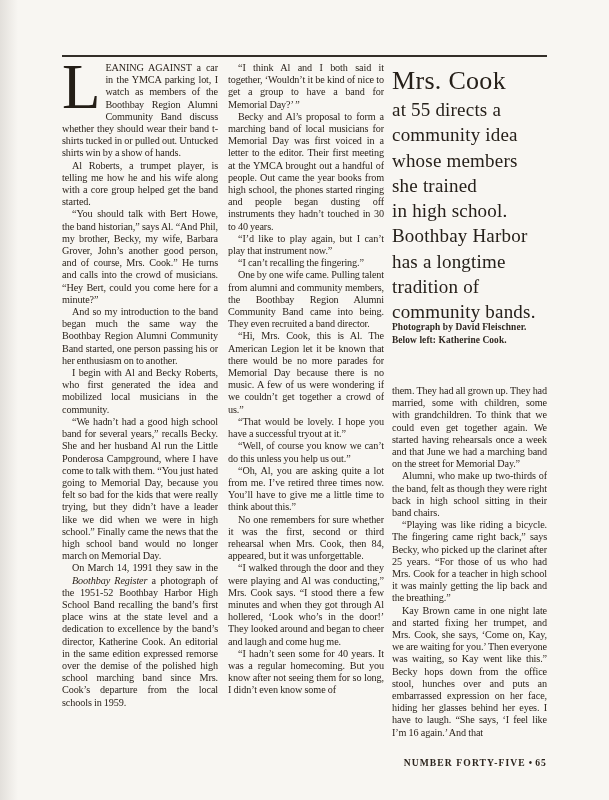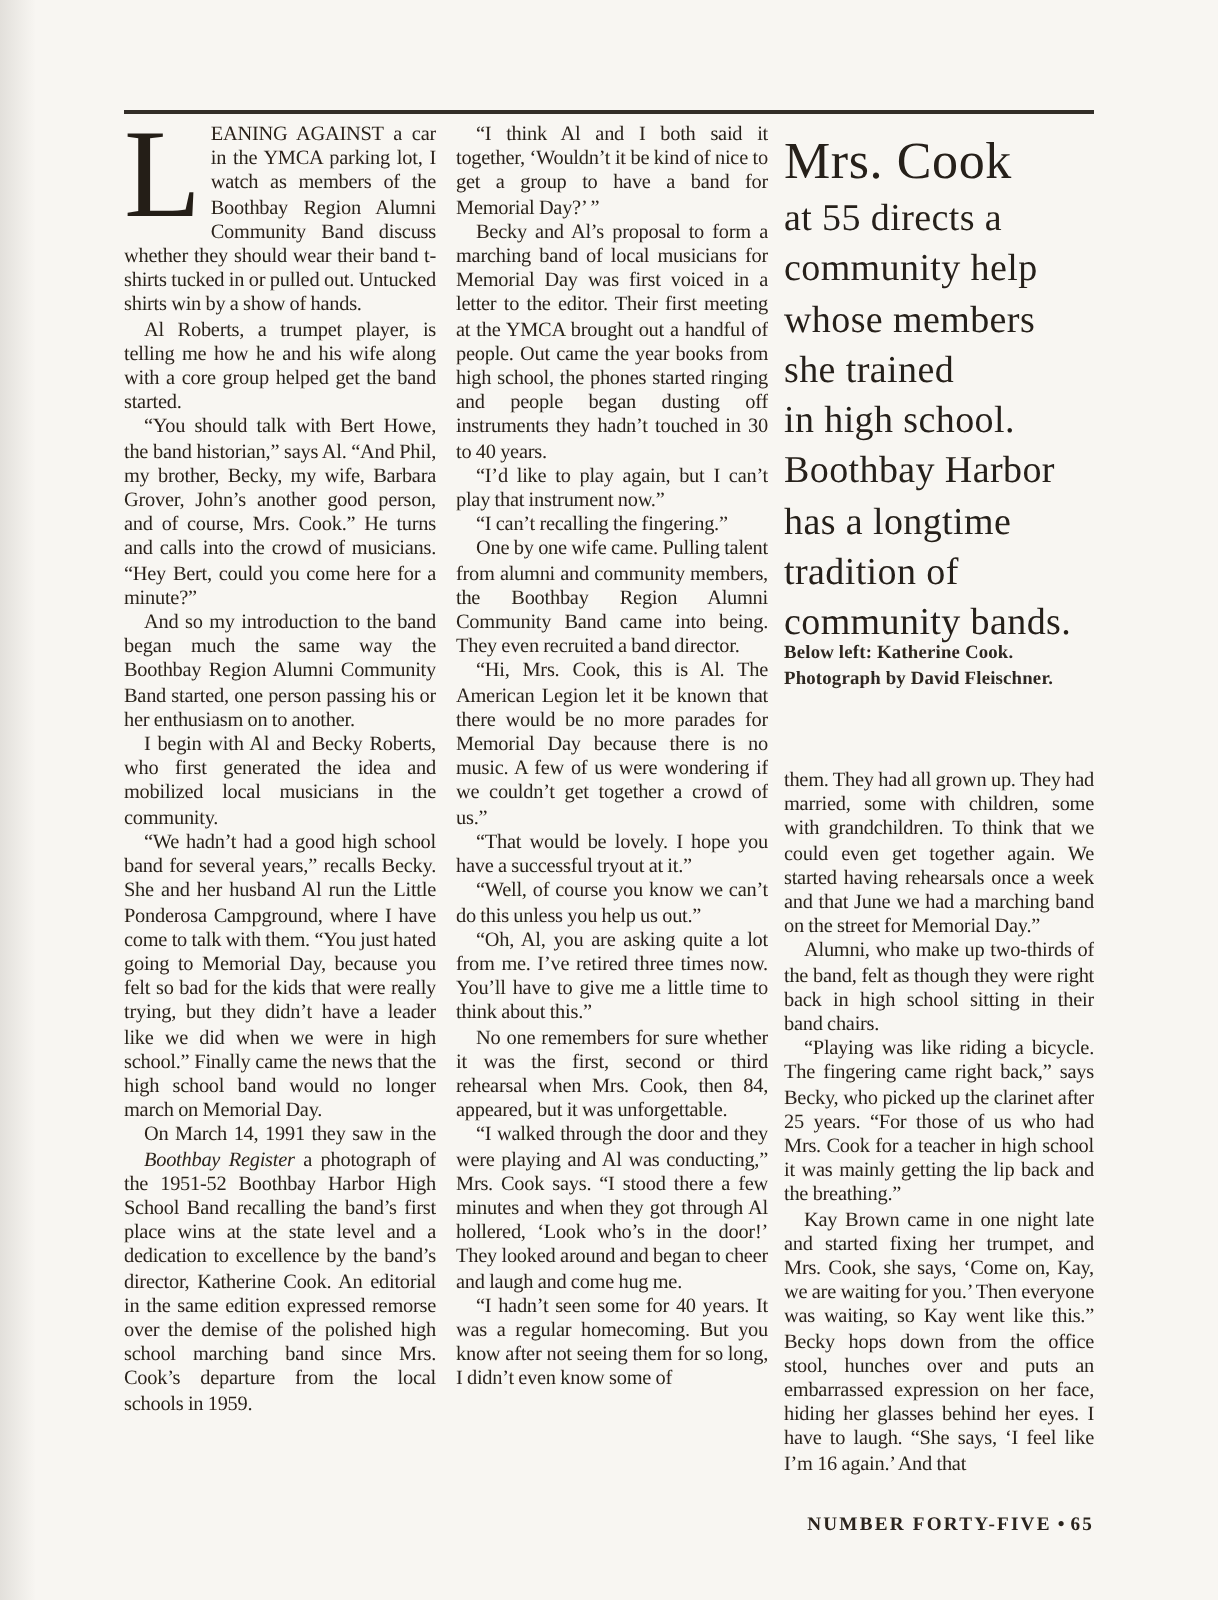--- a/index.html
+++ b/index.html
@@ -132,34 +132,34 @@
       <p class="para">“Oh, Al, you are asking quite a lot from me. I’ve retired three times now. You’ll have to give me a little time to think about this.”</p>
       <p class="para">No one remembers for sure whether it was the first, second or third rehearsal when Mrs. Cook, then 84, appeared, but it was unforgettable.</p>
       <p class="para">“I walked through the door and they were playing and Al was conducting,” Mrs. Cook says. “I stood there a few minutes and when they got through Al hollered, ‘Look who’s in the door!’ They looked around and began to cheer and laugh and come hug me.</p>
       <p class="para">“I hadn’t seen some for 40 years. It was a regular homecoming. But you know after not seeing them for so long, I didn’t even know some of</p>
     </div>
 
   <div class="pullquote">
     <div class="pq-lead">Mrs. Cook</div>
     <div>
         <div class="pq-line">at 55 directs a</div>
-        <div class="pq-line">community help</div>
+        <div class="pq-line">community idea</div>
         <div class="pq-line">whose members</div>
         <div class="pq-line">she trained</div>
         <div class="pq-line">in high school.</div>
         <div class="pq-line">Boothbay Harbor</div>
         <div class="pq-line">has a longtime</div>
         <div class="pq-line">tradition of</div>
         <div class="pq-line">community bands.</div>
       </div>
   </div>
 
   <div class="caption">
+    <div>Photograph by David Fleischner.</div>
     <div>Below left: Katherine Cook.</div>
-    <div>Photograph by David Fleischner.</div>
   </div>
 
   <div class="col col-3-body">
       <p class="para flush">them. They had all grown up. They had married, some with children, some with grandchildren. To think that we could even get together again. We started having rehearsals once a week and that June we had a marching band on the street for Memorial Day.”</p>
       <p class="para">Alumni, who make up two-thirds of the band, felt as though they were right back in high school sitting in their band chairs.</p>
       <p class="para">“Playing was like riding a bicycle. The fingering came right back,” says Becky, who picked up the clarinet after 25 years. “For those of us who had Mrs. Cook for a teacher in high school it was mainly getting the lip back and the breathing.”</p>
       <p class="para">Kay Brown came in one night late and started fixing her trumpet, and Mrs. Cook, she says, ‘Come on, Kay, we are waiting for you.’ Then everyone was waiting, so Kay went like this.” Becky hops down from the office stool, hunches over and puts an embarrassed expression on her face, hiding her glasses behind her eyes. I have to laugh. “She says, ‘I feel like I’m 16 again.’ And that</p>
     </div>
 
   <div class="footer">

